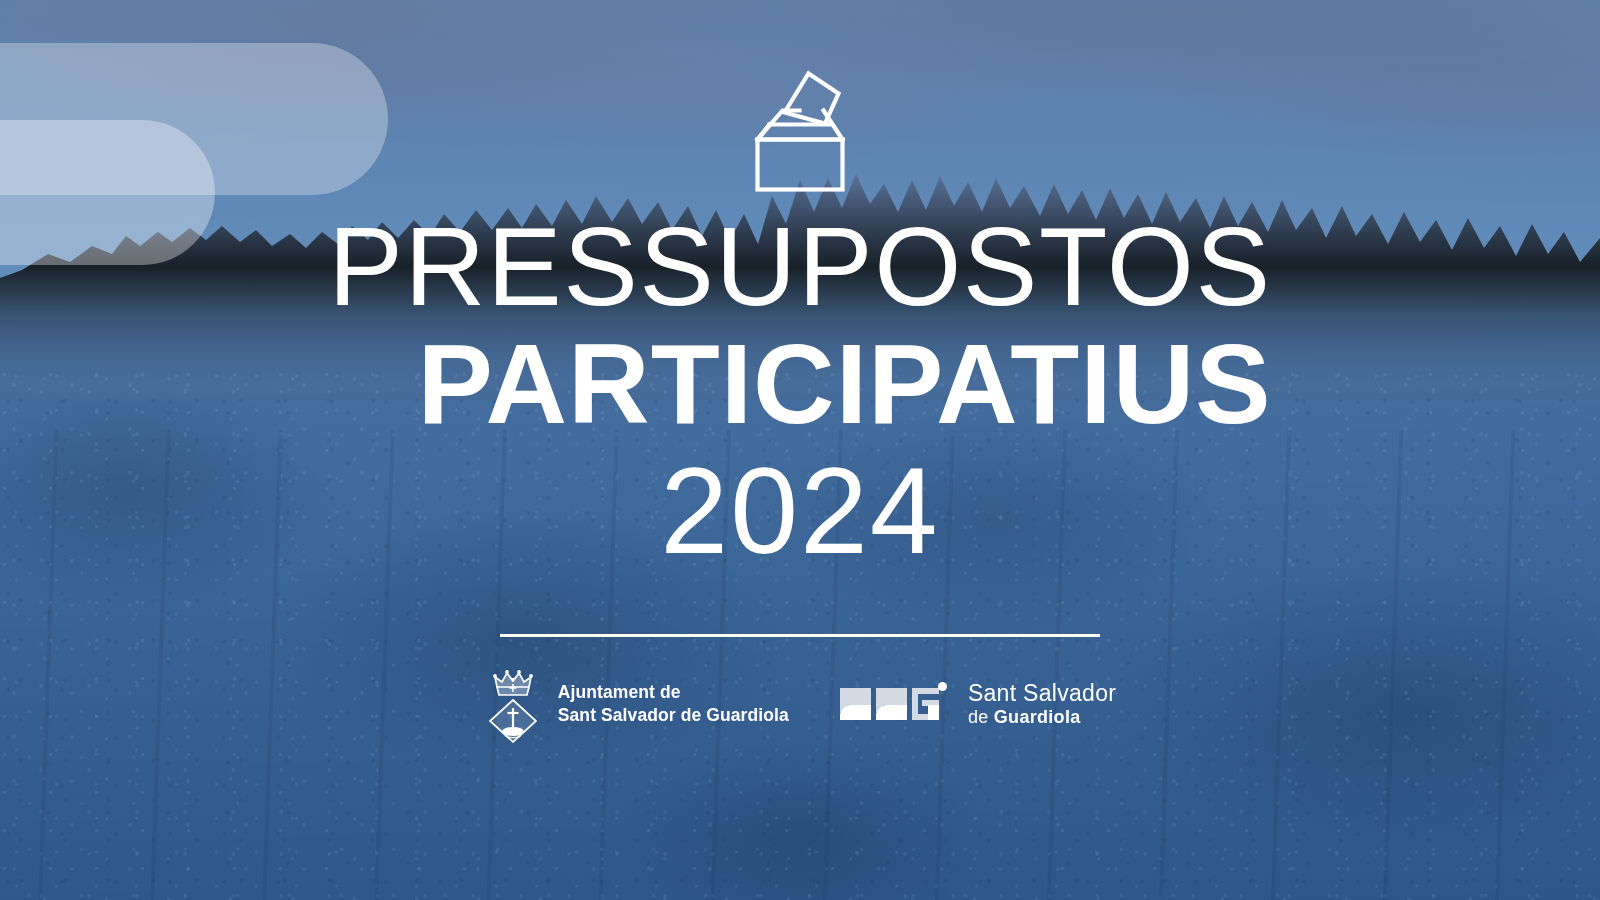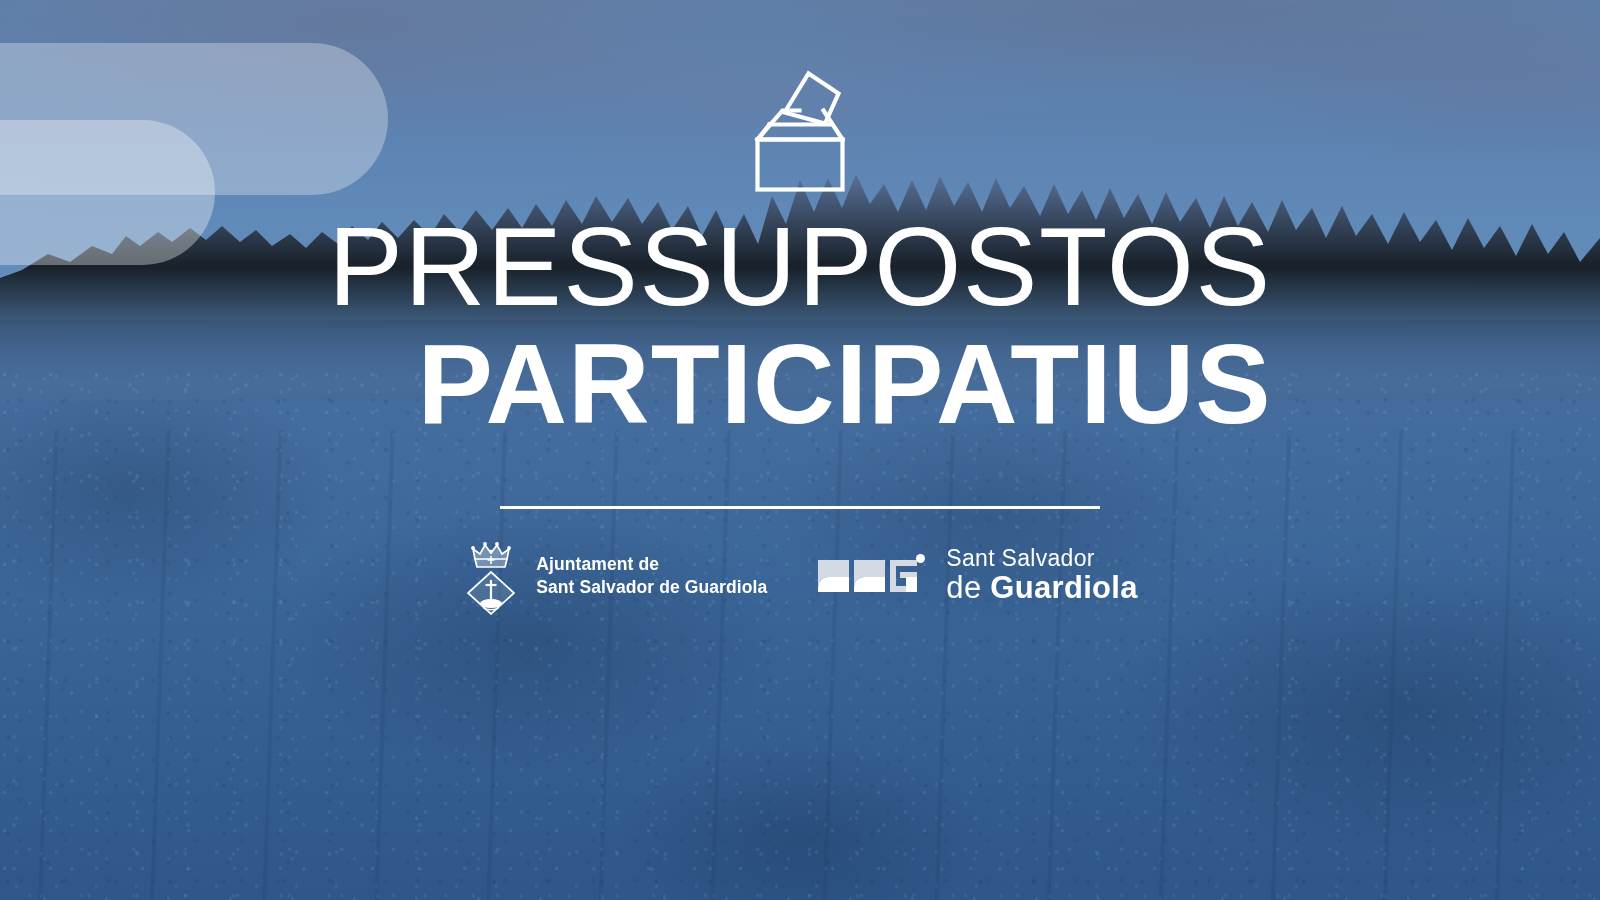--- a/index.html
+++ b/index.html
@@ -221,21 +221,21 @@
   
   .logo-ssg {
     display: flex;
     align-items: center;
     gap: 15px;
   }
   .ssg-mark { width: 113px; height: 44px; }
   .ssg-mark svg { display: block; width: 100%; height: 100%; }
   .ssg-text { color: #ffffff; line-height: 1.12; white-space: nowrap; }
   .ssg-line1 { font-size: 23px; font-weight: 300; letter-spacing: .3px; }
-  .ssg-line2 { font-size: 31px; font-weight: 300; letter-spacing: .3px; }
+  .ssg-line2 { font-size: 18px; font-weight: 300; letter-spacing: .3px; }
   .ssg-line2 b { font-weight: 700; }
 </style>
 </head>
 <body>
 
 <div class="poster">
 
   <div class="bg-layer">
     <div class="bg-sky"></div>
 
@@ -296,20 +296,21 @@
           <path d="M18.5 73.5 L103.5 73.5"></path>
 
           <rect x="18.5" y="73.5" width="85" height="50"></rect>
         </g>
       </svg>
     </div>
 
     <div class="headline">
       <div class="line-1">PRESSUPOSTOS</div>
       <div class="line-2">PARTICIPATIUS</div>
+      <div class="line-3">2024</div>
     </div>
 
     <div class="divider"></div>
 
     <div class="logo-row">
 
       <div class="logo-ajuntament">
         <div class="crest">
           <svg viewBox="0 0 58 78" aria-hidden="true">
             <g fill="none" stroke="#ffffff" stroke-width="1.7">

